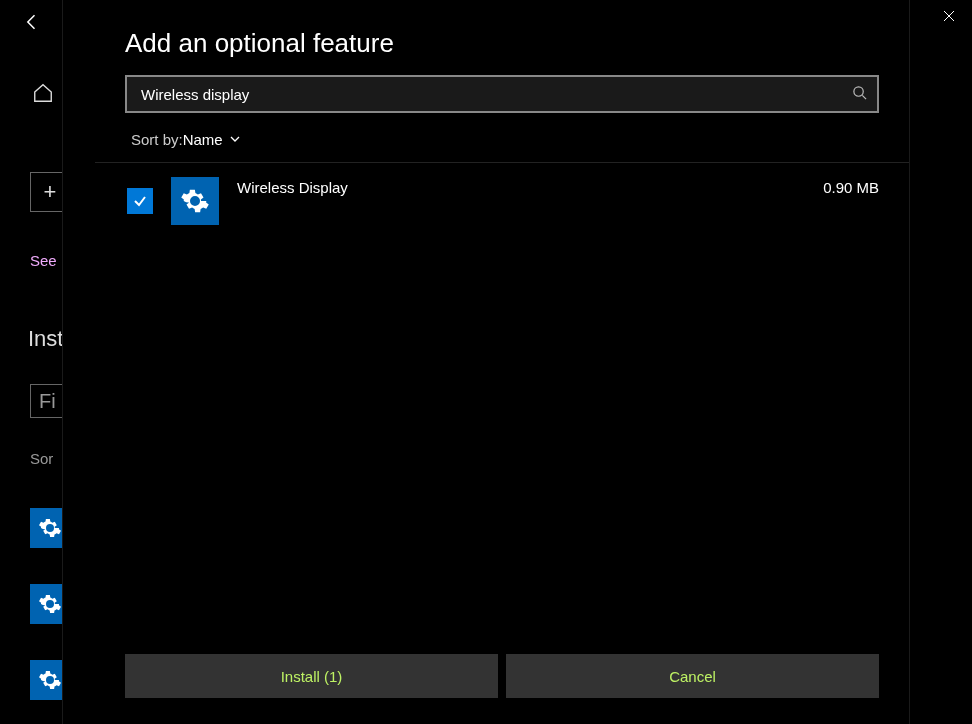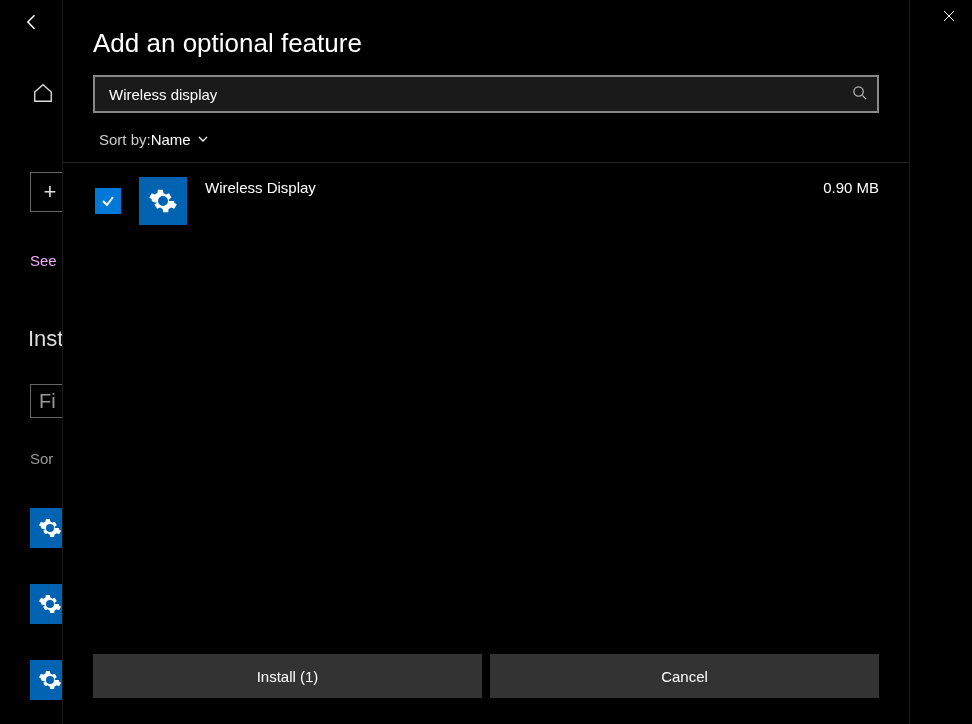--- a/index.html
+++ b/index.html
@@ -18,40 +18,40 @@
   .bg-gear.g1 { top: 508px; }
   .bg-gear.g2 { top: 584px; }
   .bg-gear.g3 { top: 660px; }
   .bg-gear svg { width: 24px; height: 24px; fill: #fff; }
 
   
   .chrome { position: absolute; top: 0; right: 0; display: flex; }
   .chrome-btn { width: 46px; height: 32px; display:flex; align-items:center; justify-content:center; color:#fff; font-size:12px; }
 
   
-  .dialog { position: absolute; left: 62px; top: 0; width: 848px; height: 724px; background: #000; border-left: 1px solid #1a1a1a; border-right: 1px solid #1a1a1a; display:flex; flex-direction:column; }
+  .dialog { position: absolute; left: 62px; top: 0; width: 848px; height: 724px; background: #000; border-left: 1px solid #1a1a1a; border-right: 1px solid #1a1a1a; display:flex; flex-direction:column;padding-left:32px; }
   .dlg-title { font-size: 26px; font-weight: 400; padding: 28px 30px 16px 30px; }
   .search-wrap { margin: 0 30px 18px 30px; position: relative; }
   .search-input { width: 100%; height: 38px; background: #1a1a1a; border: 2px solid #888; color: #fff; font-size: 15px; padding: 0 40px 0 14px; outline: none; }
   .search-icon { position: absolute; right: 12px; top: 50%; transform: translateY(-50%); color: #bbb; font-size: 15px; }
 
   .sortby { margin: 0 30px 14px 36px; font-size: 15px; color: #ccc; display:flex; gap:0; }
   .sort-value { color: #fff; }
   .chevron-down { margin-left: 6px; }
 
   .feature-list { border-top: 1px solid #222; flex: 1; overflow: auto; }
   .feature-row { display:flex; align-items:center; padding: 14px 30px 14px 30px; gap: 18px; }
   .checkbox { width: 26px; height: 26px; background: #0078d7; display:flex; align-items:center; justify-content:center; color:#fff; font-size:16px; flex-shrink:0; margin-left: 2px; }
   .feat-icon { width: 48px; height: 48px; background: #0063b1; display:flex; align-items:center; justify-content:center; flex-shrink:0; }
   .feat-icon svg { width: 30px; height: 30px; fill: #fff; }
   .feat-name { flex: 1; font-size: 15px; color: #fff; padding-top: 2px; align-self: flex-start; }
   .feat-size { font-size: 15px; color: #fff; align-self: flex-start; padding-top: 2px; }
 
   .button-bar { display:flex; gap: 8px; padding: 14px 30px 26px 30px; }
-  .btn { flex:1; height: 44px; background: #333; color:#ffffff; font-size:15px; border:none; cursor:pointer; }
+  .btn { flex:1; height: 44px; background: #333; color:#bef264; font-size:15px; border:none; cursor:pointer; }
 </style>
 </head>
 <body>
 
 <div class="bg-window">
   <div class="bg-back">
     <svg width="20" height="20" viewBox="0 0 24 24" fill="none" stroke="#fff" stroke-width="1.8">
         <path d="M15 4 L7 12 L15 20"></path>
       </svg>
   </div>

